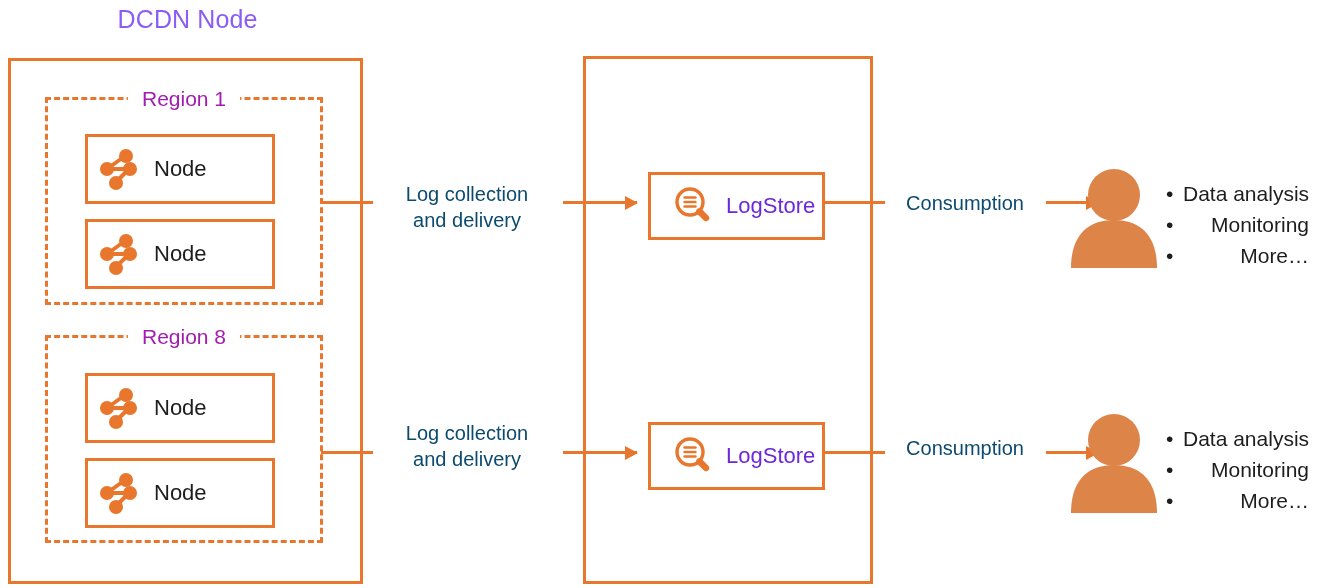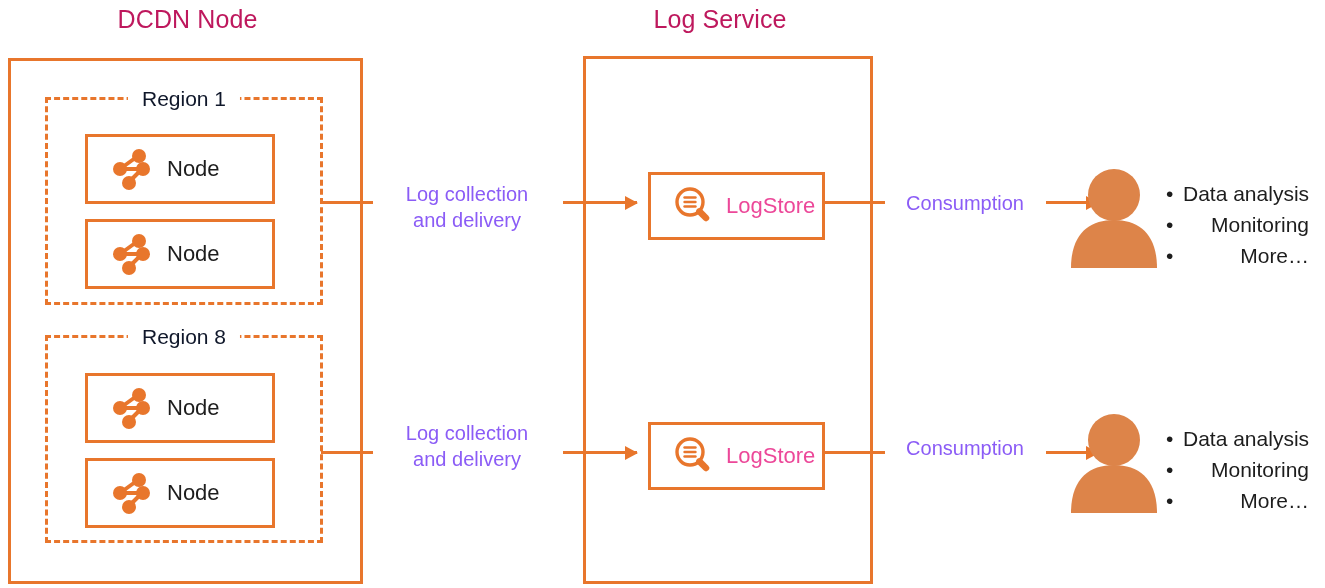--- a/index.html
+++ b/index.html
@@ -17,21 +17,21 @@
     height: 588px;
     background: #ffffff;
     overflow: hidden;
   }
 
   
   .section-title {
     position: absolute;
     font-size: 25px;
     line-height: 30px;
-    color: #be185d;
+    color: #8b5cf6;
     white-space: nowrap;
     font-weight: 400;
     letter-spacing: .1px;
   }
   #title-dcdn { left: 0; top: 4px; width: 375px; text-align: center; }
   #title-log  { left: 565px; top: 4px; width: 310px; text-align: center; }
 
   
   .frame-solid {
     position: absolute;
@@ -55,34 +55,34 @@
   
   .region-label {
     position: absolute;
     top: -16px;
     left: 50%;
     transform: translateX(-50%);
     background: #ffffff;
     padding: 0 14px;
     font-size: 21px;
     line-height: 30px;
-    color: #0f172a;
+    color: #a21caf;
     white-space: nowrap;
   }
 
   
   .node-box {
     position: absolute;
     box-sizing: border-box;
     border: 3px solid #E8762C;
     background: #ffffff;
     display: flex;
     align-items: center;
     gap: 14px;
-    padding-left: 23px;
+    padding-left: 10px;
   }
   #node-1 { left: 85px; top: 134px; width: 190px; height: 70px; }
   #node-2 { left: 85px; top: 219px; width: 190px; height: 70px; }
   #node-3 { left: 85px; top: 373px; width: 190px; height: 70px; }
   #node-4 { left: 85px; top: 458px; width: 190px; height: 70px; }
   .node-label {
     font-size: 22px;
     color: #1d1d1d;
     white-space: nowrap;
   }
@@ -96,21 +96,21 @@
     background: #ffffff;
     display: flex;
     align-items: center;
     gap: 13px;
     padding-left: 22px;
   }
   #logstore-1 { left: 648px; top: 172px; width: 177px; height: 68px; }
   #logstore-2 { left: 648px; top: 422px; width: 177px; height: 68px; }
   .logstore-label {
     font-size: 22px;
-    color: #ec4899;
+    color: #6d28d9;
     white-space: nowrap;
   }
   .logstore-icon { width: 40px; height: 42px; flex: 0 0 auto; display:block; }
 
   
   .hline {
     position: absolute;
     height: 3px;
     background: #E8762C;
   }
@@ -129,21 +129,21 @@
     border-top: 7px solid transparent;
     border-bottom: 7px solid transparent;
     border-left: 13px solid #E8762C;
   }
 
   
   .flow-label {
     position: absolute;
     font-size: 20px;
     line-height: 26px;
-    color: #8b5cf6;
+    color: #0c4a6e;
     text-align: center;
     white-space: pre-line;
   }
   #label-delivery-1 { left: 372px; top: 181px; width: 190px; }
   #label-delivery-2 { left: 372px; top: 420px; width: 190px; }
   #label-consume-1  { left: 890px; top: 190px; width: 150px; }
   #label-consume-2  { left: 890px; top: 435px; width: 150px; }
 
   
   .person { position: absolute; width: 92px; height: 100px; }
@@ -172,21 +172,20 @@
     font-size: 21px;
     line-height: 31px;
   }
 </style>
 </head>
 <body>
 
 <div id="canvas">
 
   <div id="title-dcdn" class="section-title">DCDN Node</div>
-  <div id="title-log" class="section-title">Log Service</div>
 
   <div id="dcdn-frame" class="frame-solid"></div>
 
   <div id="region-1" class="region">
     <span class="region-label">Region 1</span>
   </div>
 
   <div id="node-1" class="node-box">
     <svg class="node-icon" viewBox="0 0 42 44">
       <g stroke="#E8762C" stroke-width="4" stroke-linecap="round" fill="none">

